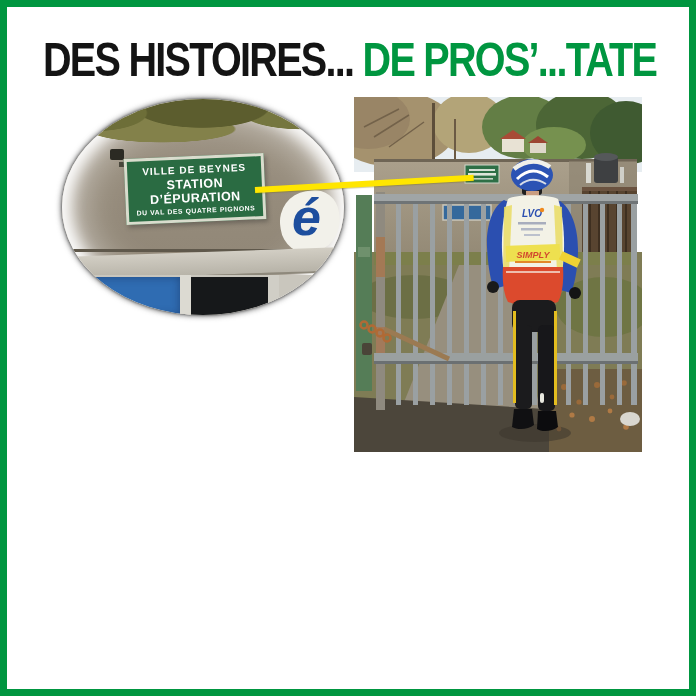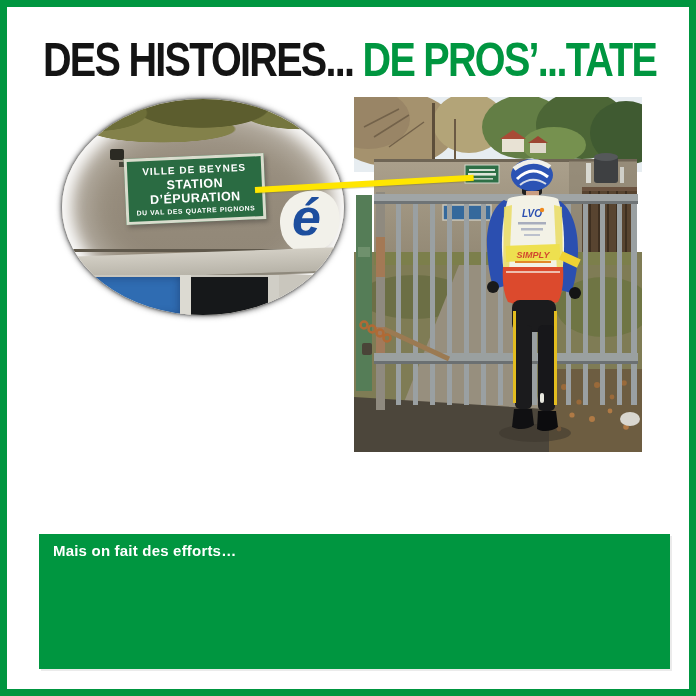--- a/index.html
+++ b/index.html
@@ -230,17 +230,14 @@
       <rect x="161" y="228" width="17" height="84" rx="5" fill="#1b1b1d"></rect>
       <rect x="184" y="228" width="17" height="86" rx="5" fill="#17171a"></rect>
       <rect x="159" y="214" width="3" height="92" fill="#e3bd1f"></rect>
       <rect x="200" y="214" width="3" height="94" fill="#e3bd1f"></rect>
       <rect x="186" y="296" width="4" height="10" rx="2" fill="#e8e8e0"></rect>
       <path d="M160,312 L178,312 L180,328 C174,333 163,333 158,330 Z" fill="#101012"></path>
       <path d="M184,314 L202,314 L204,330 C198,335 187,335 183,332 Z" fill="#0c0c0e"></path>
     </g>
   </svg>
 
-  <div class="footer-box">
-    <div class="caption">Mais on fait des efforts…</div>
-  </div>
 
 </div>
 
 </body></html>

